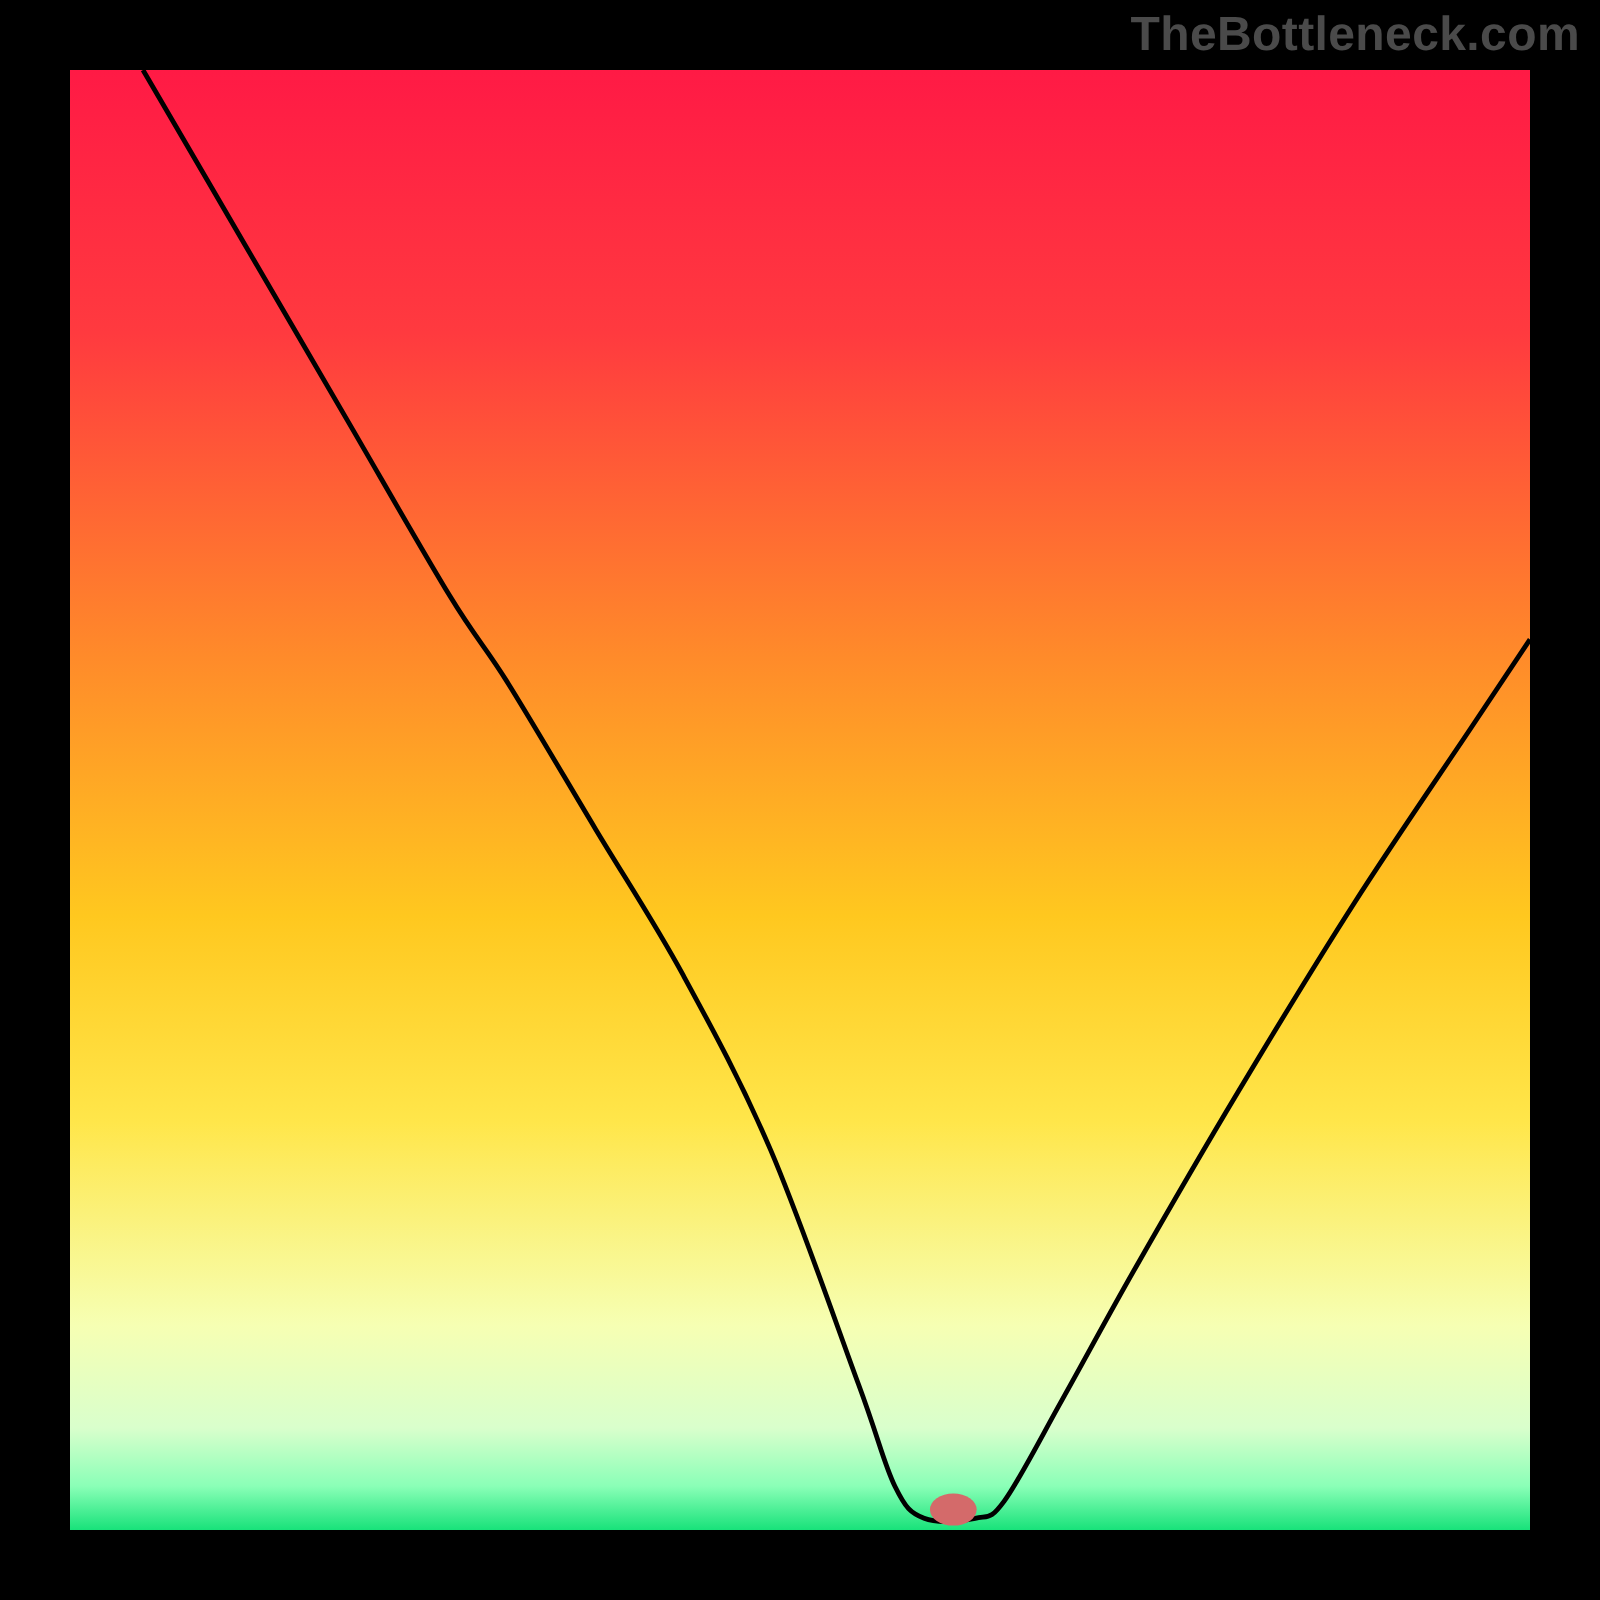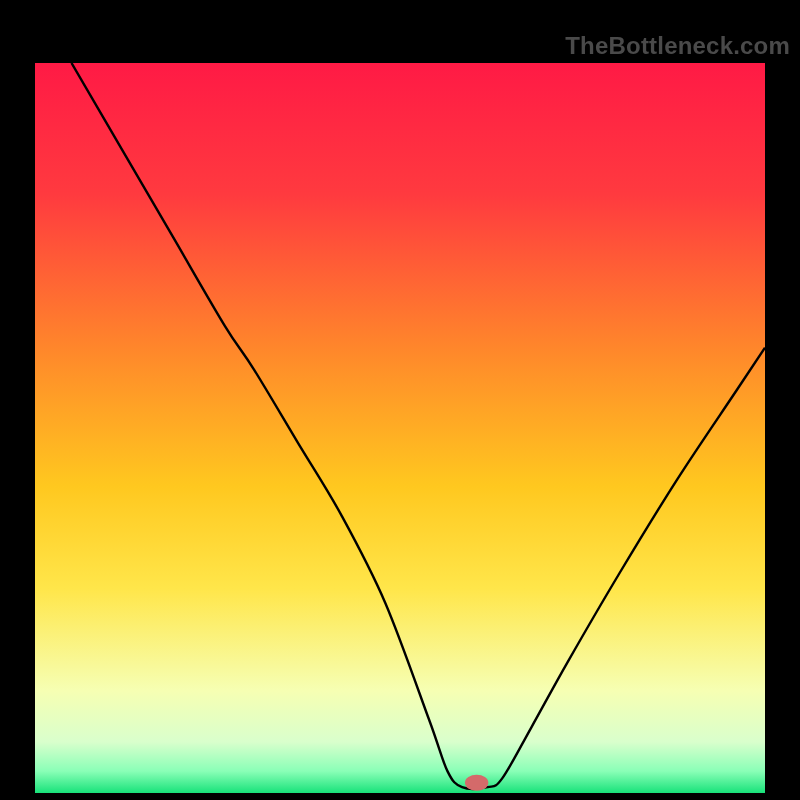--- a/index.html
+++ b/index.html
@@ -8,21 +8,20 @@
     width: 800px;
     height: 800px;
     background: #000;
     font-family: Arial, Helvetica, sans-serif;
     overflow: hidden;
   }
   .wrap {
     position: relative;
     width: 800px;
     height: 632px;
-    margin-top: 28px;
   }
   .watermark {
     position: absolute;
     top: 4px;
     right: 10px;
     color: #4a4a4a;
     font-size: 24px;
     font-weight: 600;
     letter-spacing: 0.2px;
     user-select: none;

